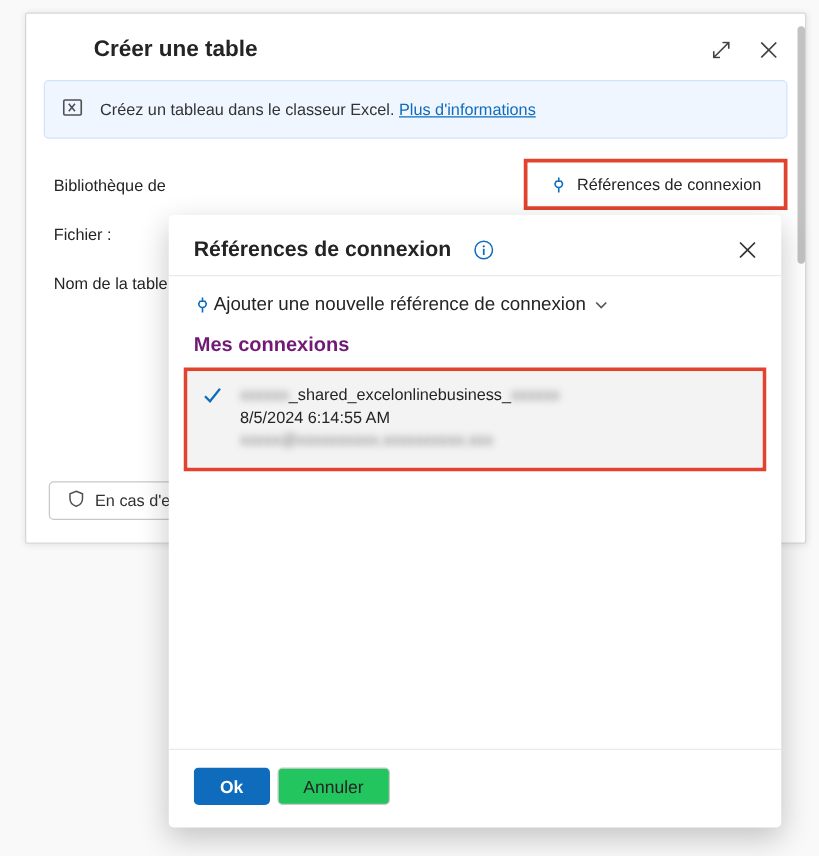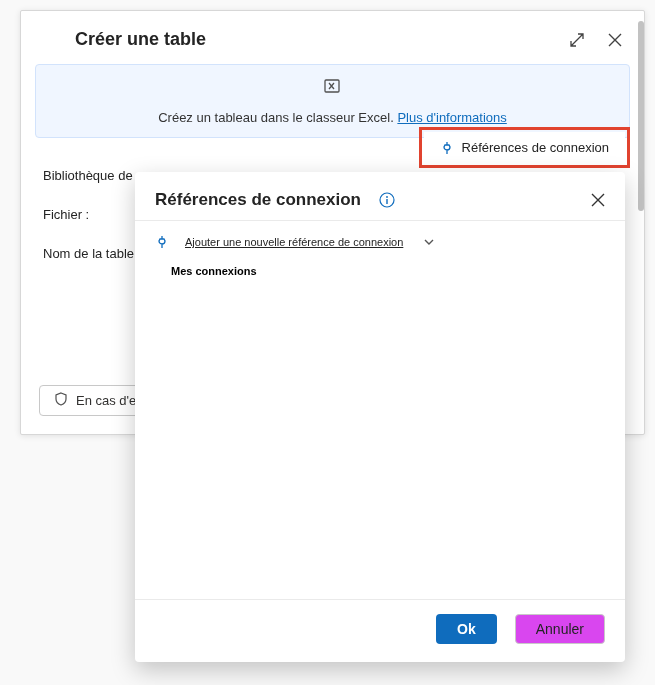--- a/index.html
+++ b/index.html
@@ -25,21 +25,20 @@
 
   .info-banner {
     display: flex; align-items: center; gap: 12px;
     margin: 0 14px;
     padding: 12px 14px;
     background: #f0f6ff;
     border: 1px solid #d2e3fc;
     border-radius: 4px;
     font-size: 13px;
     color: #333;
-    flex-direction: column;
   }
   .info-banner a { color: #0f6cbd; text-decoration: underline; cursor: pointer; }
 
   .refs-btn-highlight {
     position: absolute;
     right: 14px; top: 116px;
     border: 3px solid #e1432f;
     padding: 2px;
   }
   .refs-btn {
@@ -81,67 +80,65 @@
   .popover-header {
     display: flex; align-items: center;
     padding: 18px 20px 10px 20px;
     border-bottom: 1px solid #eaeaea;
   }
   .popover-title { font-size: 17px; font-weight: 600; color: #242424; }
   .info-circle { margin-left: 18px; color: #0f6cbd; display: inline-flex; cursor: pointer; }
   .popover-close { margin-left: auto; cursor: pointer; color: #333; display: inline-flex; }
 
   .add-ref-row {
-    display: flex; align-items: center; gap: 16px;
+    display: flex; align-items: center; gap: 2px;
     padding: 14px 20px 10px 20px;
-    font-size: 11px;
+    font-size: 15px;
     color: #242424;
     cursor: pointer;
-    text-decoration: underline;
   }
   .chev { margin-left: 4px; color: #555; display:inline-flex; }
 
   .section-label {
     padding: 6px 20px 4px 20px;
-    font-size: 11px;
+    font-size: 16px;
     font-weight: 600;
-    color: #000000;
-    margin-left: 16px;
+    color: #701a75;
   }
 
   .conn-highlight {
     margin: 4px 12px 0 12px;
     border: 3px solid #e1432f;
   }
   .conn-item {
     display: flex; align-items: flex-start; gap: 14px;
     padding: 10px 12px 12px 12px;
     background: #f3f3f3;
     cursor: pointer;
   }
   .check { color: #0f6cbd; margin-top: 2px; display:inline-flex; }
   .conn-lines { flex: 1; font-size: 13px; line-height: 1.4; color: #242424; }
   .blurred { color: transparent; text-shadow: 0 0 6px rgba(40,40,40,0.6); user-select: none; }
   .conn-mid { color: #242424; }
 
   .popover-footer {
     margin-top: auto;
     padding: 14px 20px 18px 20px;
-    display: flex; justify-content: flex-end; gap: 18px;
+    display: flex; gap: 6px;
     border-top: 1px solid #eaeaea;
   }
   .btn {
     padding: 6px 20px;
     border-radius: 4px;
     font-size: 14px;
     cursor: pointer;
     border: 1px solid transparent;
   }
   .btn-primary { background: #0f6cbd; color: #fff; font-weight: 600; }
-  .btn-secondary { background: #d946ef; color: #242424; border-color: #c8c8c8; }
+  .btn-secondary { background: #22c55e; color: #242424; border-color: #c8c8c8; }
 
   .scrollbar-hint {
     position: absolute;
     right: 0; top: 10px;
     width: 6px; height: 190px;
     background: #c2c2c2;
     border-radius: 3px;
   }
 </style>
 </head>
@@ -231,18 +228,34 @@
     <span>Ajouter une nouvelle référence de connexion</span>
     <span class="chev">
       <svg width="12" height="12" viewBox="0 0 12 12">
           <path d="M2 4l4 4 4-4" fill="none" stroke="currentColor" stroke-width="1.4"></path>
         </svg>
     </span>
   </div>
 
   <div class="section-label">Mes connexions</div>
 
+  <div class="conn-highlight">
+    <div class="conn-item">
+      <span class="check">
+        <svg width="16" height="16" viewBox="0 0 16 16">
+            <path d="M2 8l4 4 8-10" fill="none" stroke="currentColor" stroke-width="1.8"></path>
+          </svg>
+      </span>
+      <div class="conn-lines">
+        <div>
+          <span class="blurred">xxxxxx</span><span class="conn-mid">_shared_excelonlinebusiness_</span><span class="blurred">xxxxxx</span>
+        </div>
+        <div>8/5/2024 6:14:55 AM</div>
+        <div class="blurred">xxxxx@xxxxxxxxxx.xxxxxxxxxx.xxx</div>
+      </div>
+    </div>
+  </div>
 
   <div class="popover-footer">
     <button class="btn btn-primary">Ok</button>
     <button class="btn btn-secondary">Annuler</button>
   </div>
 </div>
 
 </body></html>

